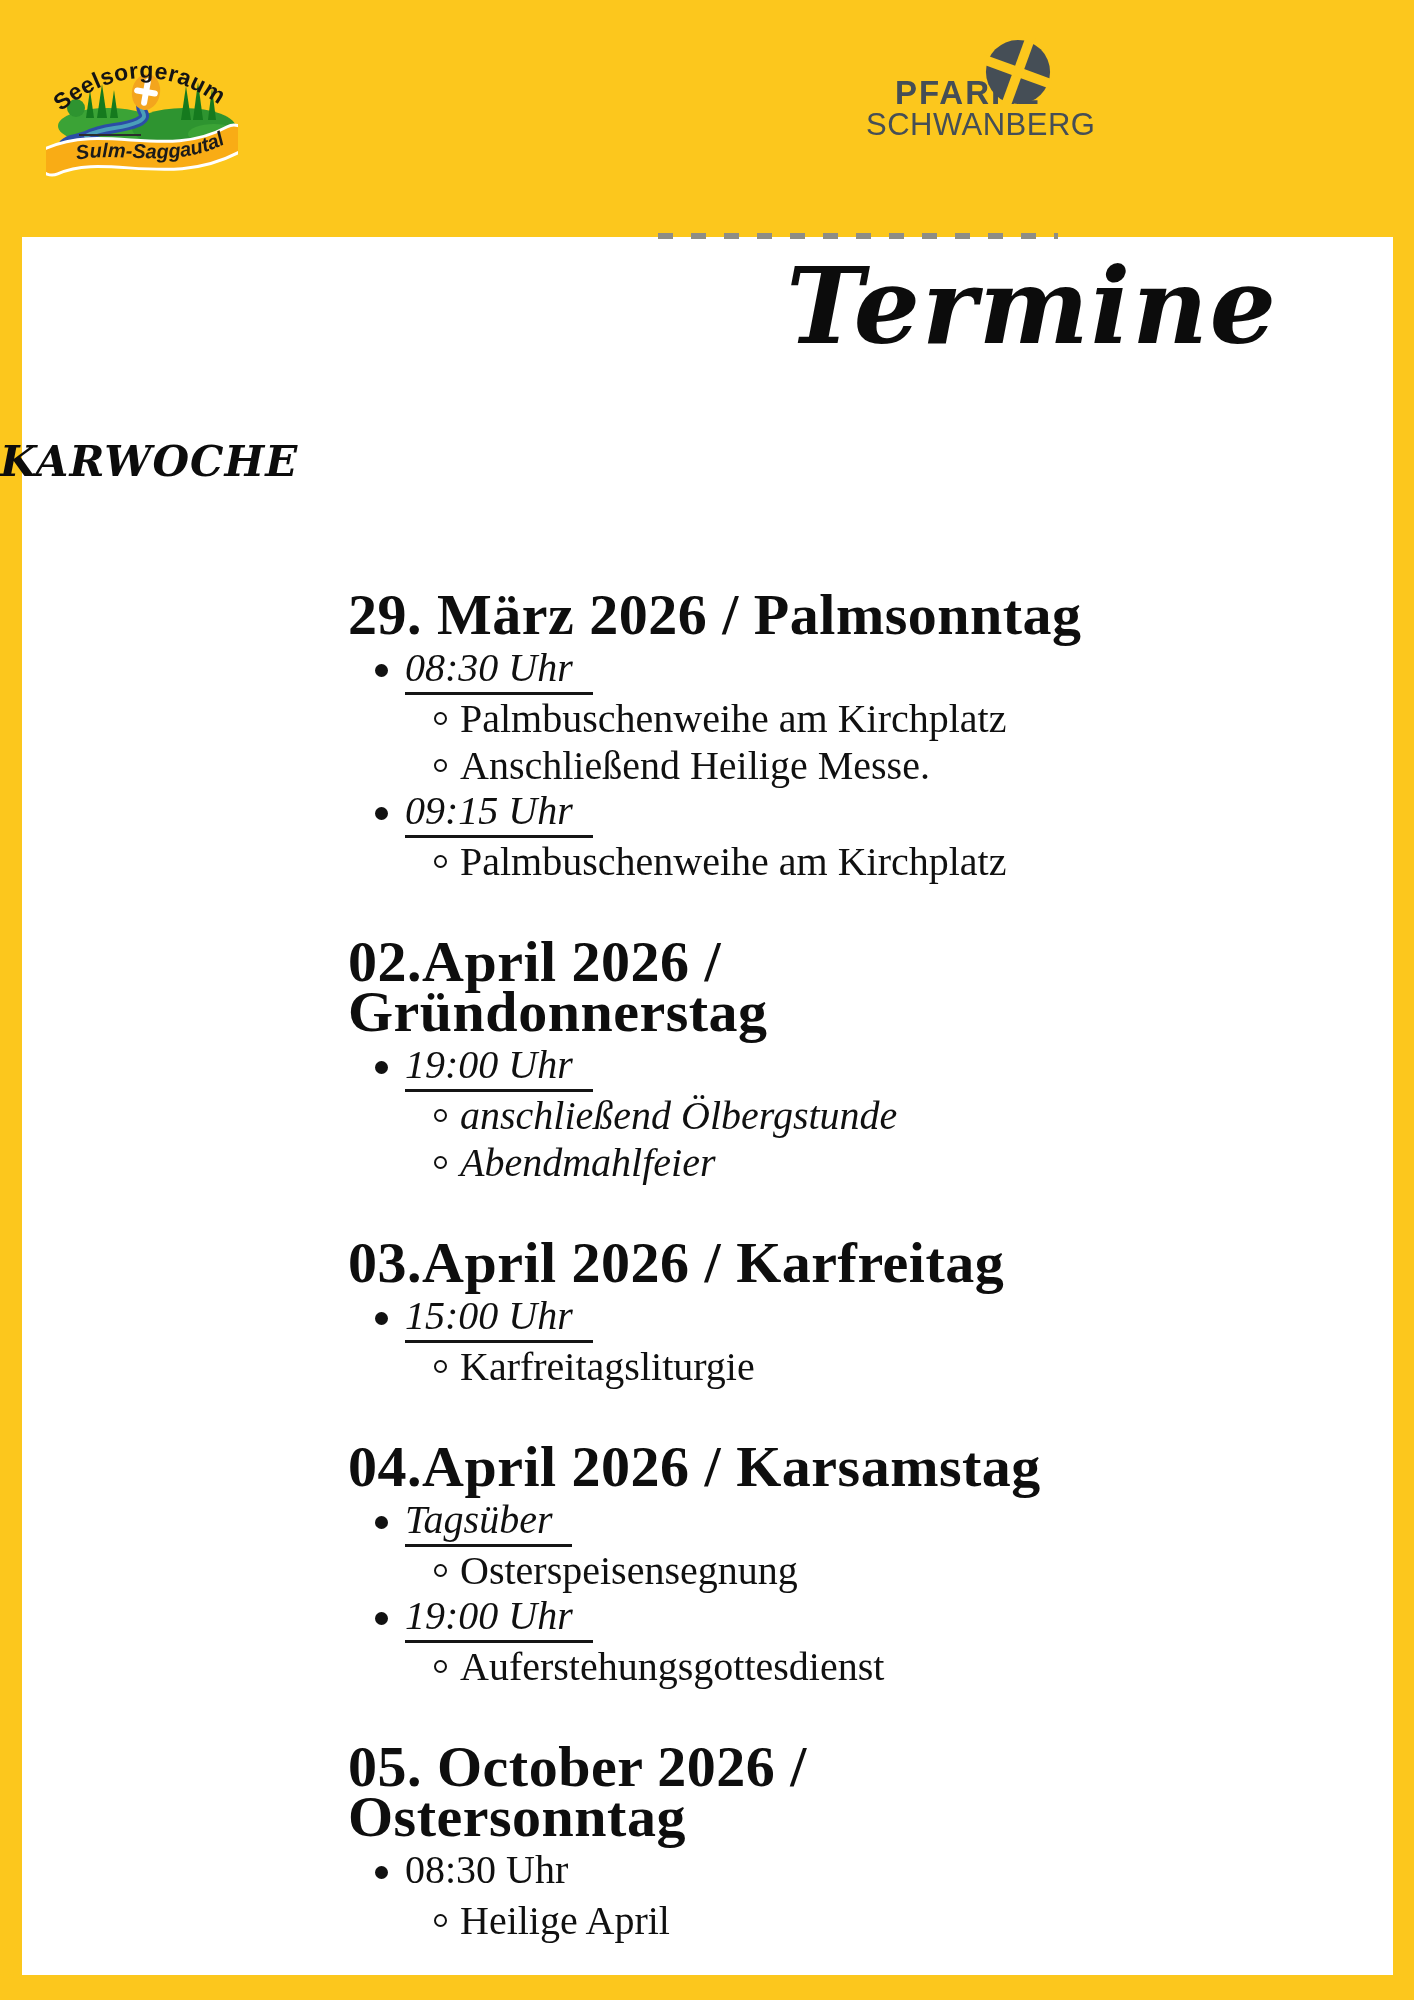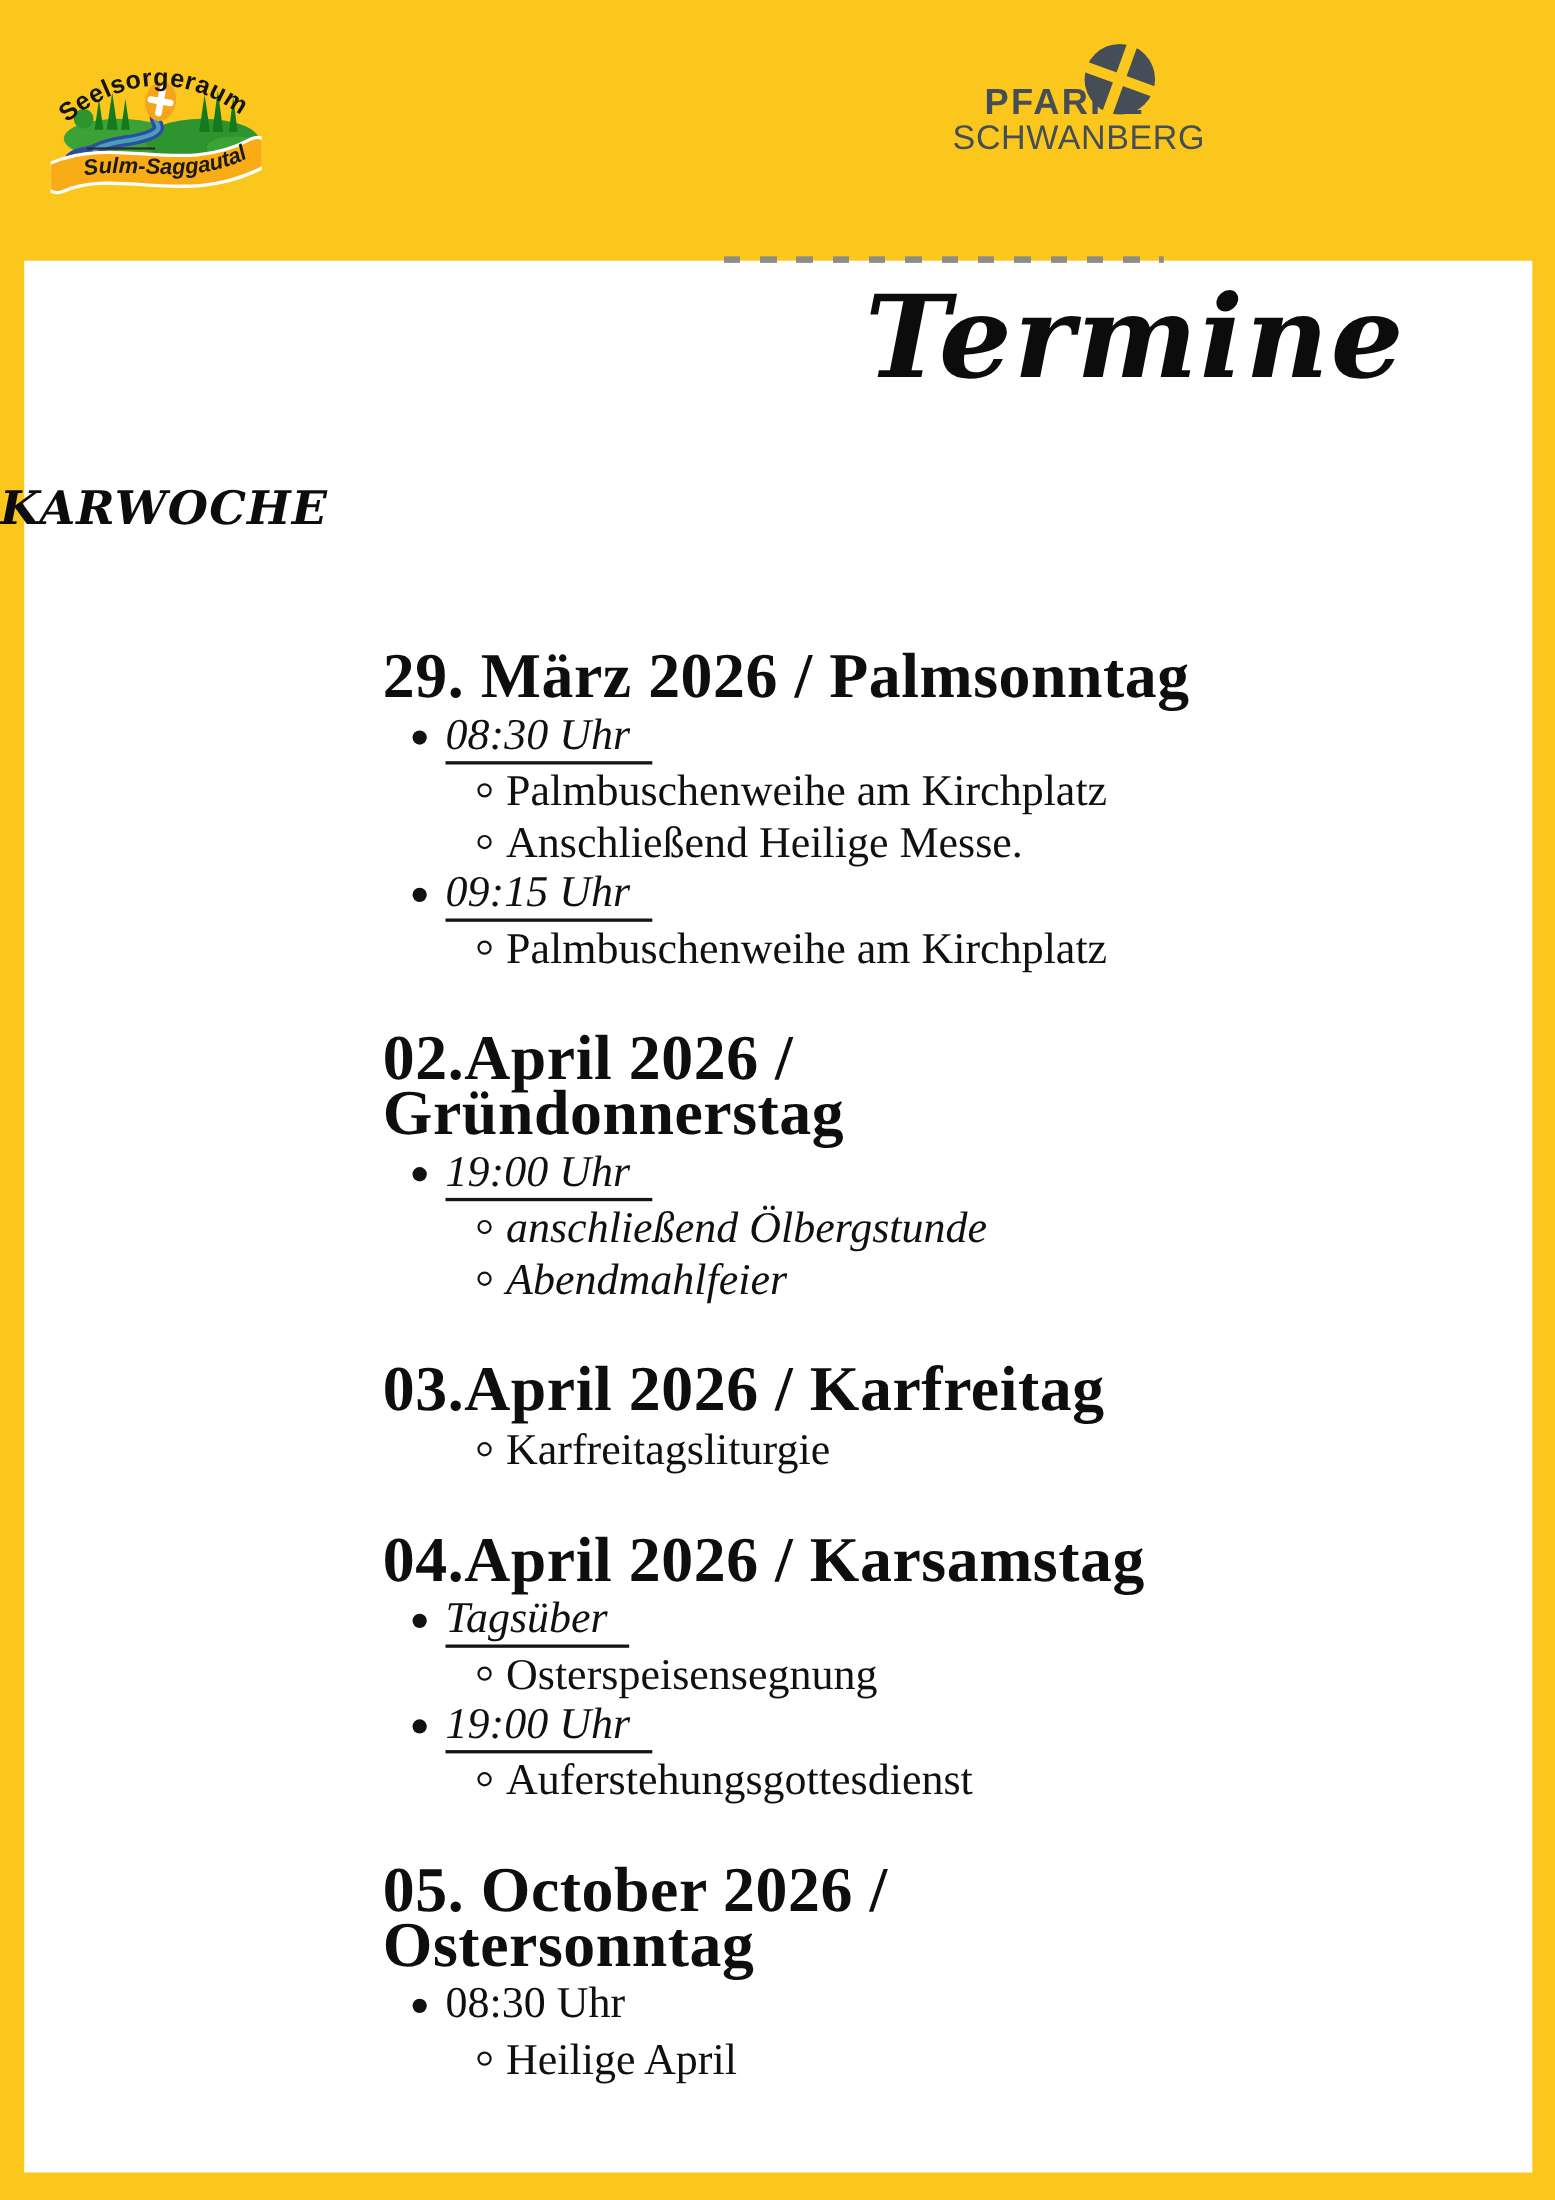--- a/index.html
+++ b/index.html
@@ -150,20 +150,21 @@
         <div class="detail-line"><span class="detail-ring"></span><span class="detail-text">Palmbuschenweihe am Kirchplatz</span></div>
       </div>
       <div class="section">
         <div class="section-heading">02.April 2026 / Gründonnerstag</div>
         <div class="entry-line"><span class="bullet-dot"></span><span class="time underlined">19:00 Uhr</span></div>
         <div class="detail-line"><span class="detail-ring"></span><span class="detail-text italic">anschließend Ölbergstunde</span></div>
         <div class="detail-line"><span class="detail-ring"></span><span class="detail-text italic">Abendmahlfeier</span></div>
       </div>
       <div class="section">
         <div class="section-heading">03.April 2026 / Karfreitag</div>
+        <div class="entry-line"><span class="bullet-dot"></span><span class="time underlined">15:00 Uhr</span></div>
         <div class="detail-line"><span class="detail-ring"></span><span class="detail-text">Karfreitagsliturgie</span></div>
       </div>
       <div class="section">
         <div class="section-heading">04.April 2026 / Karsamstag</div>
         <div class="entry-line"><span class="bullet-dot"></span><span class="time underlined">Tagsüber</span></div>
         <div class="detail-line"><span class="detail-ring"></span><span class="detail-text">Osterspeisensegnung</span></div>
         <div class="entry-line"><span class="bullet-dot"></span><span class="time underlined">19:00 Uhr</span></div>
         <div class="detail-line"><span class="detail-ring"></span><span class="detail-text">Auferstehungsgottesdienst</span></div>
       </div>
       <div class="section">

